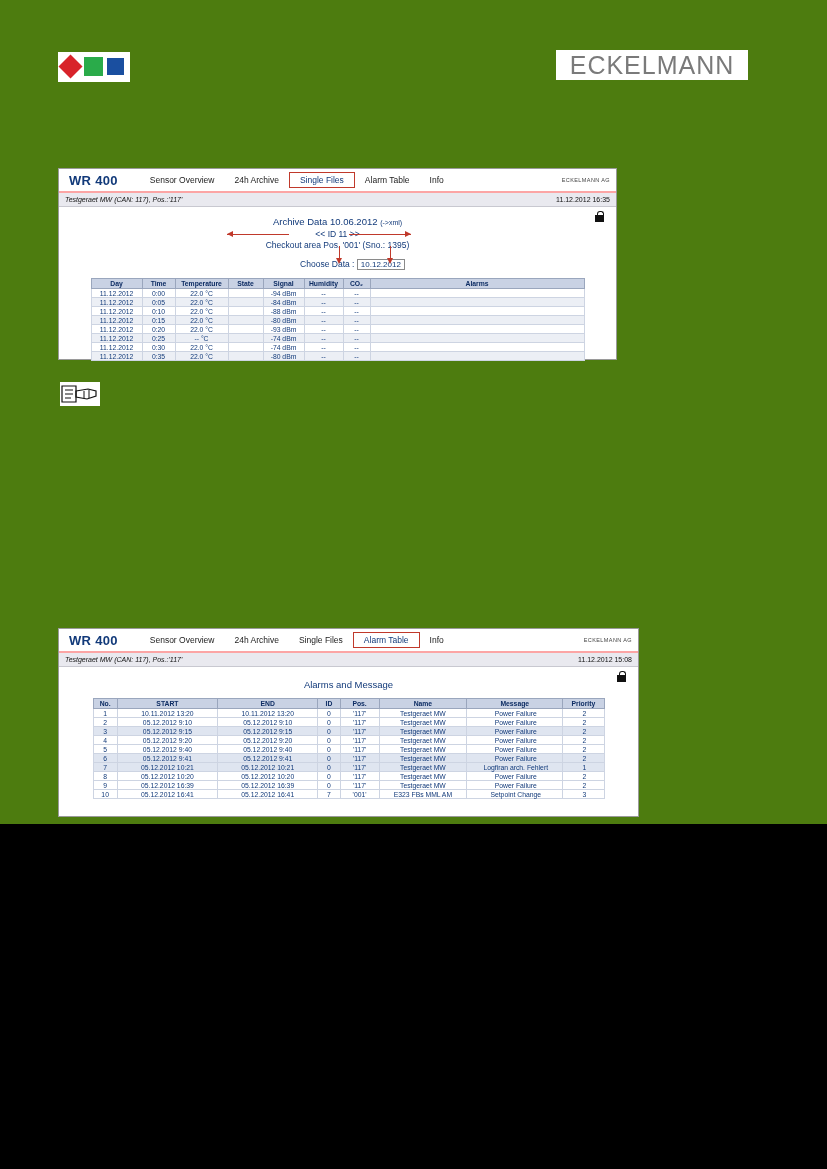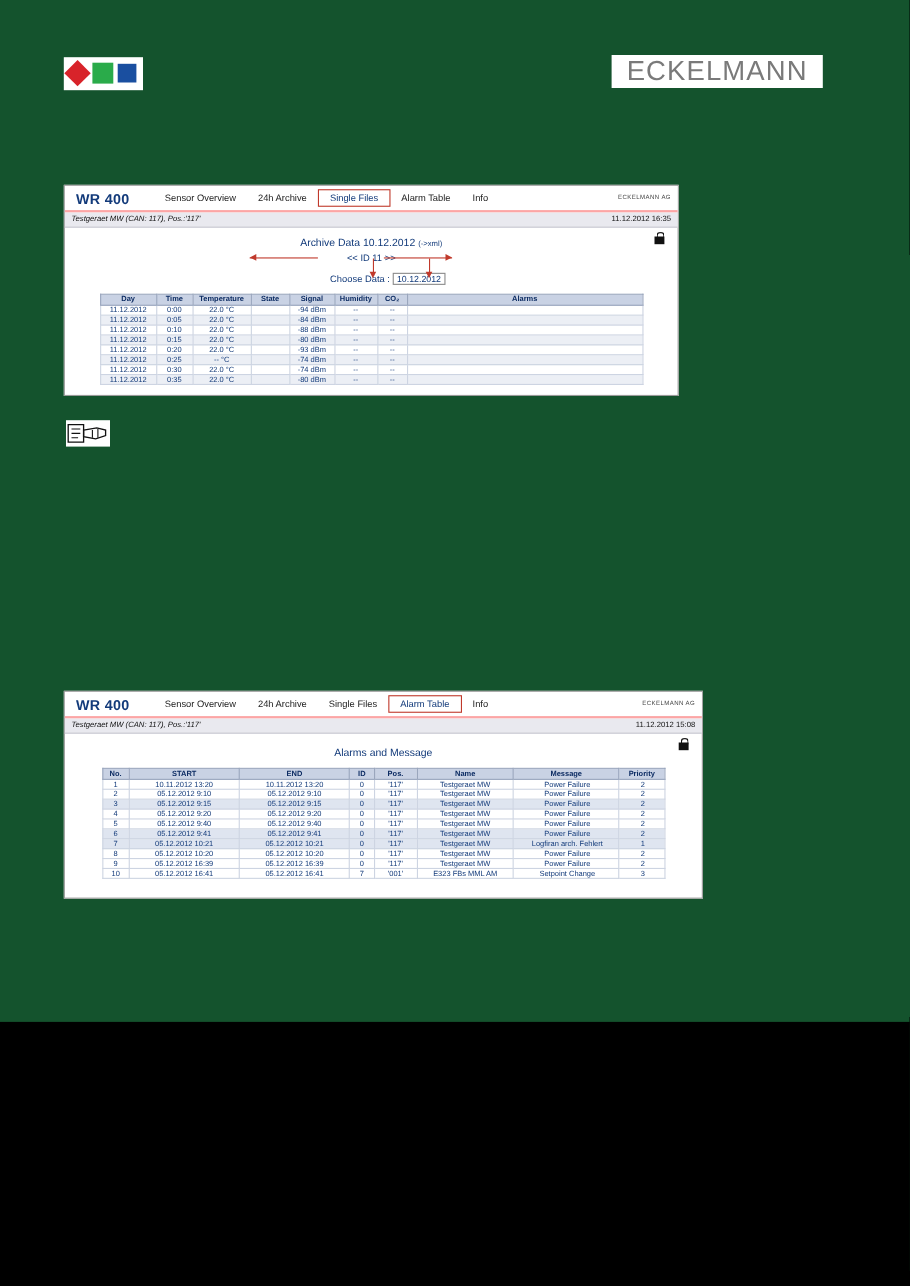--- a/index.html
+++ b/index.html
@@ -1,17 +1,17 @@
 <!DOCTYPE html>
 <html><head>
 <meta charset="utf-8">
 <style>
   html,body{margin:0;padding:0;background:#000;}
   body{width:827px;height:1169px;position:relative;font-family:"Liberation Sans",sans-serif;}
-  .page{position:absolute;left:0;top:0;width:827px;height:929px;background:#14532d;overflow:hidden;}
+  .page{position:absolute;left:0;top:0;width:827px;height:824px;background:#4d7c0f;overflow:hidden;}
 
   
   .logo{position:absolute;left:58px;top:52px;width:72px;height:30px;background:#fff;}
   .logo .d{position:absolute;left:4px;top:6px;width:17px;height:17px;background:#d8232a;transform:rotate(45deg);}
   .logo .g{position:absolute;left:26px;top:5px;width:19px;height:19px;background:#2aab4a;}
   .logo .b{position:absolute;left:49px;top:6px;width:17px;height:17px;background:#1a4fa0;}
 
   .brand{position:absolute;left:556px;top:50px;width:192px;height:30px;background:#fff;display:flex;align-items:center;justify-content:center;}
   .brand span{font-size:25px;letter-spacing:1px;color:#7a7a7a;font-family:"Liberation Sans",sans-serif;}
 
@@ -99,30 +99,31 @@
       <div class="subleft">Testgeraet MW (CAN: 117), Pos.:'117'</div>
       <div class="subright">11.12.2012 16:35</div>
     </div>
 
     <div class="lock" style="right:12px;top:42px;">
       <div class="shk"></div>
       <div class="body"></div>
     </div>
 
     <div class="title">
-      <span>Archive Data 10.12.2012</span>
+      <span>Archive Data 10.06.2012</span>
       <span class="xml">(-&gt;xml)</span>
     </div>
 
     <div class="idrow">
       <div class="arrL"></div>
       <div class="arrR"></div>
       <span>&lt;&lt; ID 11 &gt;&gt;</span>
     </div>
 
+    <div class="sub2">Checkout area Pos. '001' (Sno.: 1395)</div>
 
     <div class="chooser">
       <div class="dn a"></div>
       <div class="dn b"></div>
       <span>Choose Data :</span>
       <span class="selbox">10.12.2012</span>
     </div>
 
     <table class="grid">
       <thead>

